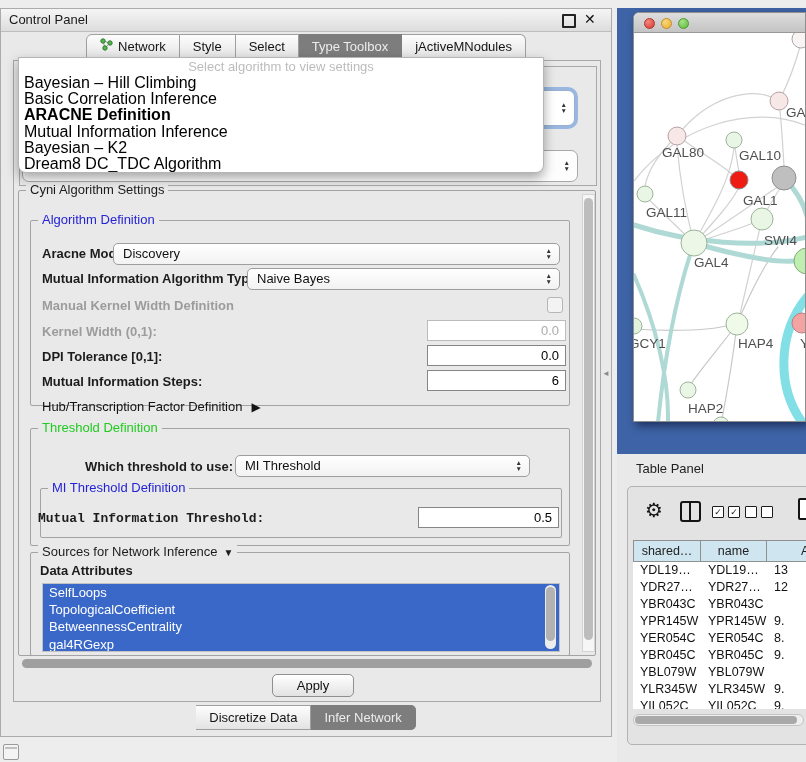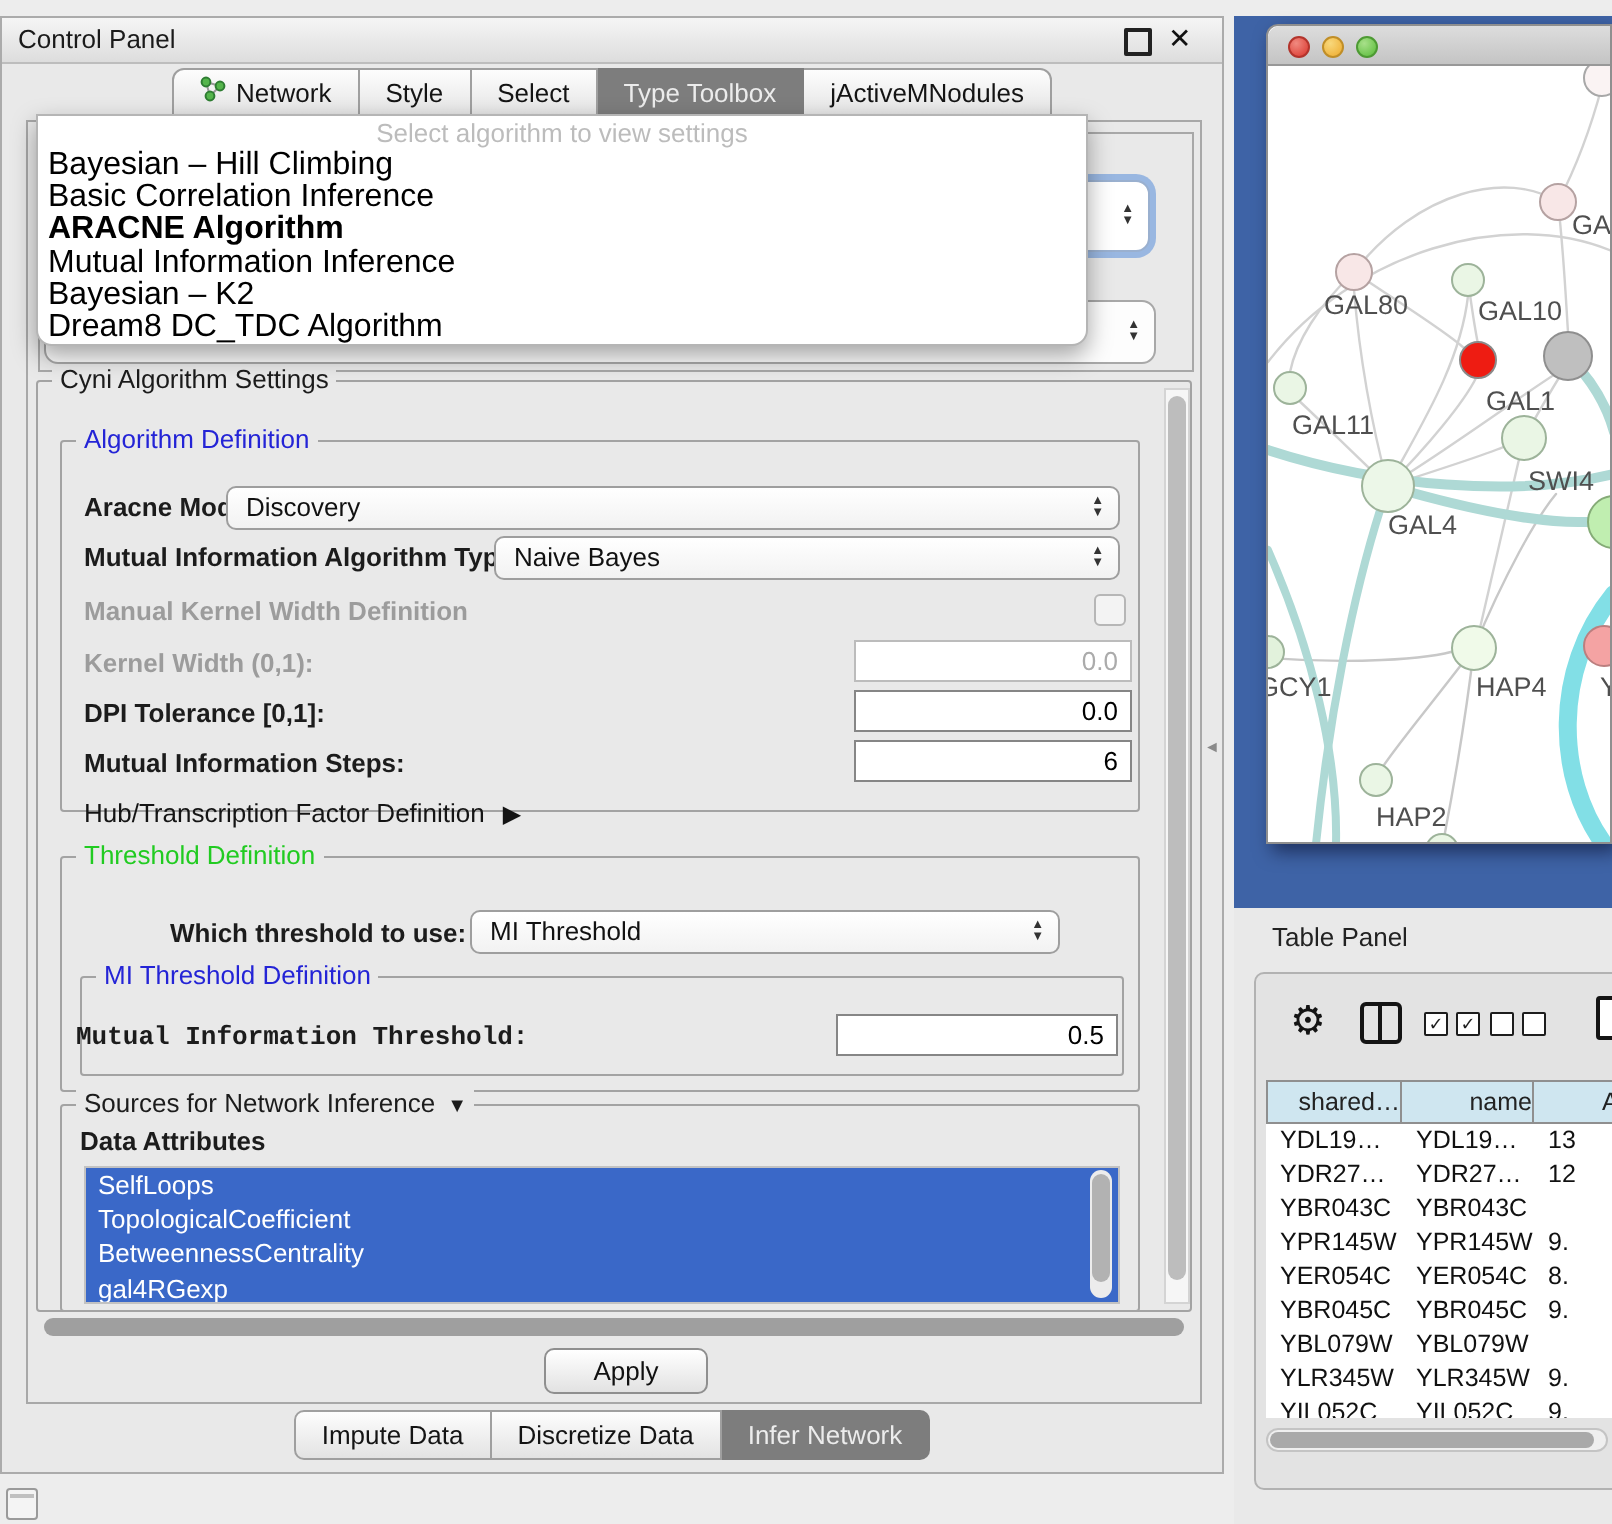--- a/index.html
+++ b/index.html
@@ -103,21 +103,21 @@
   #tp-gear{left:645px;top:498px;font-size:20px;color:#141414;}
   #tp-cols{left:680px;top:501px;width:17px;height:17px;border:2px solid #141414;border-radius:3px;}
   #tp-cols:before{content:"";position:absolute;left:7px;top:0;bottom:0;width:2px;background:#141414;}
   .cbpair{display:flex;gap:4px;}
   #tp-checked{left:712px;top:506px;}
   #tp-unchecked{left:745px;top:506px;}
   .mini-cb{width:10px;height:10px;border:1.5px solid #1d1d1d;border-radius:1px;font-size:9px;line-height:10px;text-align:center;color:#1d1d1d;background:#fff;}
   #tp-page{left:798px;top:498px;width:13px;height:18px;border:2px solid #141414;border-radius:2px;background:#fff;}
   #tp-table{left:633px;top:540px;width:173px;height:169px;background:#fff;overflow:hidden;}
   .tr{display:flex;width:254px;}
-  .th{height:22px;background:#cfe6f0;border:1px solid #8f8f8f;border-left:none;box-sizing:border-box;font-size:12.5px;line-height:21px;text-align:right;color:#222;}
+  .th{height:22px;background:#cfe6f0;border:1px solid #8f8f8f;border-left:none;box-sizing:border-box;font-size:12.5px;line-height:21px;text-align:center;color:#222;}
   .th.cfirst{border-left:1px solid #8f8f8f;}
   .th.c2{text-align:left;padding-left:34px;}
   .td{height:17px;font-size:12.5px;line-height:17px;color:#111;padding-left:7px;box-sizing:border-box;white-space:nowrap;overflow:hidden;}
   .c0{width:68px;}.c1{width:66px;}.c2{width:120px;}
   #tp-hsb{left:633px;top:714px;width:171px;height:12px;background:#efefef;border:1px solid #c4c4c4;border-radius:6px;box-sizing:border-box;}
   #tp-hthumb{left:635px;top:716px;width:162px;height:8px;background:#a9a9a9;border-radius:4px;}
 </style>
 </head>
 <body>
 
@@ -166,21 +166,21 @@
       <i>▲</i>
       <i>▼</i>
     </span>
 </div>
 
 <div class="abs" id="algo-popup">
   <div id="popup-prompt">Select algorithm to view settings</div>
   <div id="popup-items">
       <div class="popup-item">Bayesian – Hill Climbing</div>
       <div class="popup-item">Basic Correlation Inference</div>
-      <div class="popup-item bold">ARACNE Algorithm</div>
+      <div class="popup-item bold">ARACNE Definition</div>
       <div class="popup-item">Mutual Information Inference</div>
       <div class="popup-item">Bayesian – K2</div>
       <div class="popup-item">Dream8 DC_TDC Algorithm</div>
     </div>
 </div>
 
 <div class="fset" id="cyni-box">
   <span class="legend">Cyni Algorithm Settings</span>
 </div>
 
@@ -246,23 +246,20 @@
 <div class="abs" id="attr-sb"></div>
 <div class="abs" id="attr-thumb"></div>
 
 <div class="abs" id="cyni-vsb"></div>
 <div class="abs" id="cyni-vthumb"></div>
 <div class="abs" id="cyni-hthumb"></div>
 
 <div class="abs" id="apply-btn">Apply</div>
 
 <div class="abs tabstrip" id="bottom-tabs">
-    <div class="tab btab first">
-      <span class="tablabel">Impute Data</span>
-    </div>
     <div class="tab btab">
       <span class="tablabel">Discretize Data</span>
     </div>
     <div class="tab btab last selected">
       <span class="tablabel">Infer Network</span>
     </div>
   </div>
 
 <div class="abs" id="dock-icon"></div>
 <div class="abs" id="splitter-arrow">◄</div>

